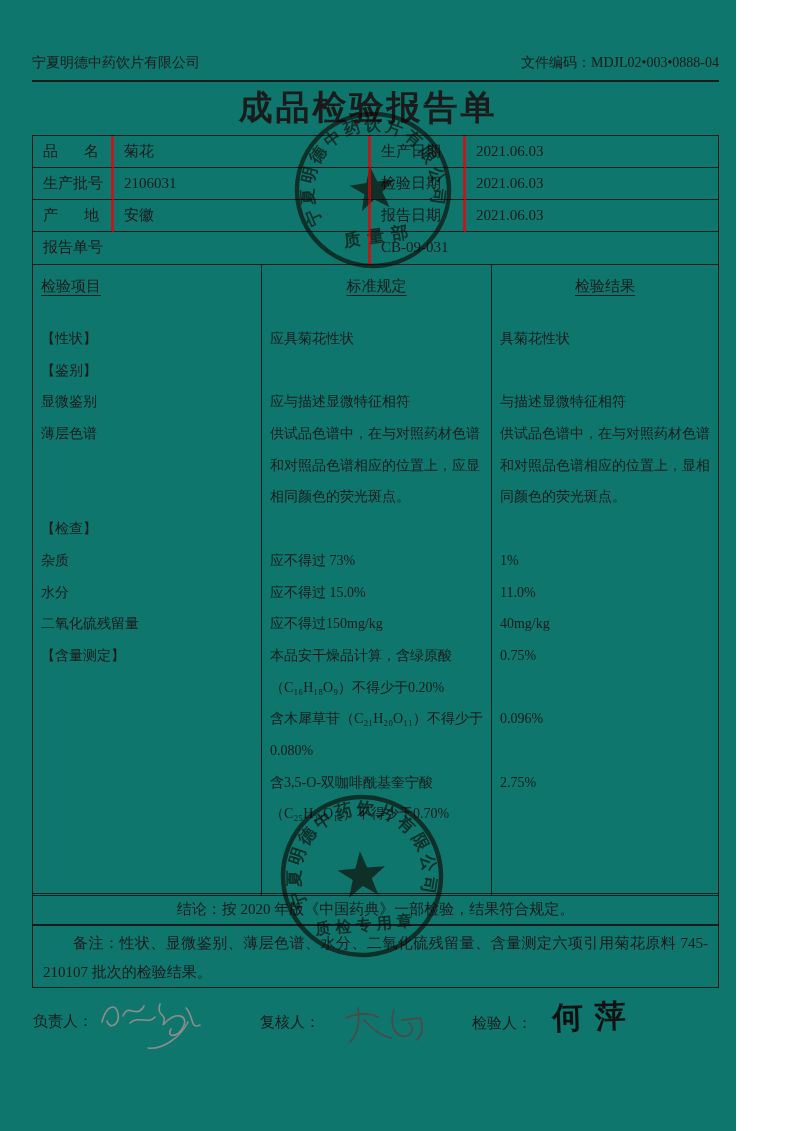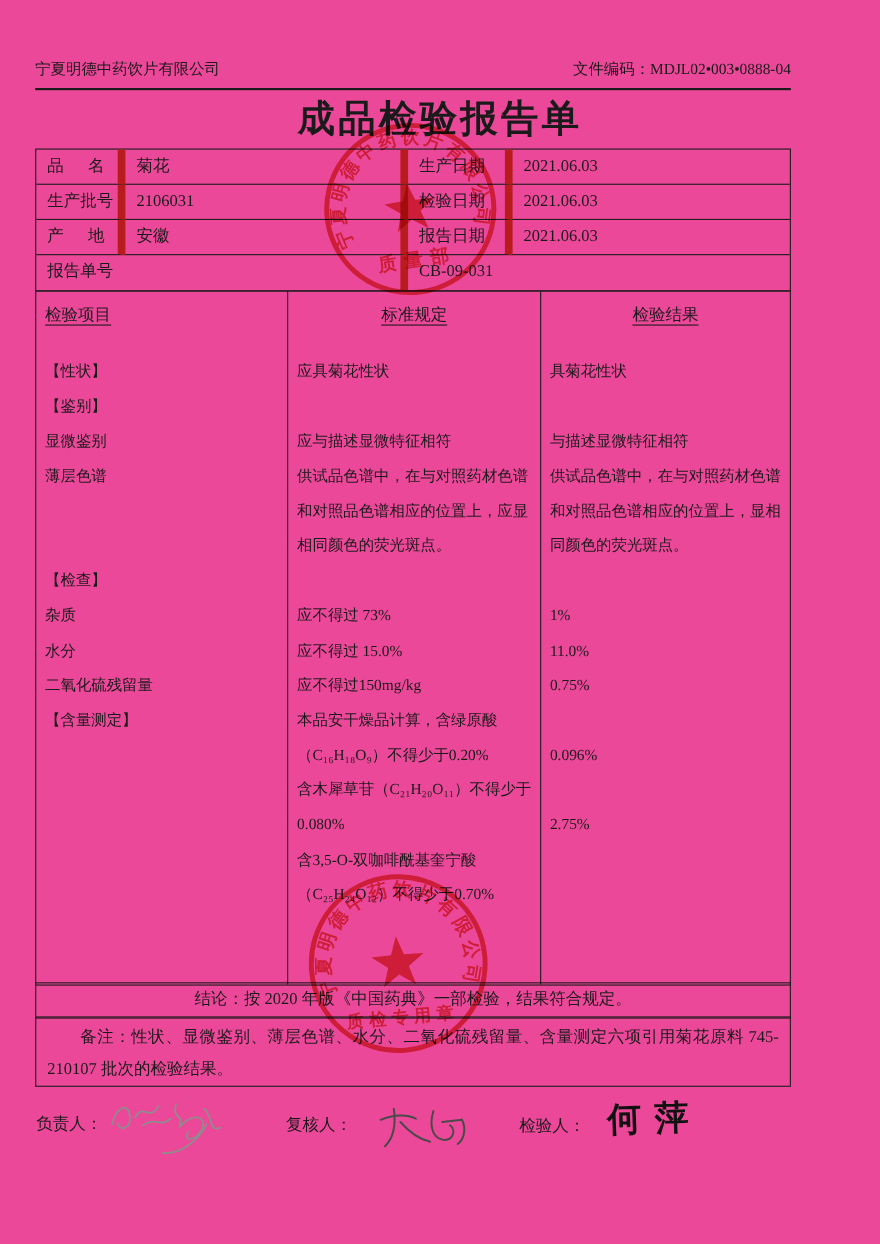--- a/index.html
+++ b/index.html
@@ -1,35 +1,35 @@
 <!DOCTYPE html>
 <html><head>
 <meta charset="utf-8">
 <style>
   html,body{margin:0;padding:0;}
   body{background:#ffffff;}
   .page{
     position:relative;
-    width:800px;height:1131px;
-    background:#ec4899;
+    width:736px;height:1131px;
+    background:#0f766e;
     font-family:"Liberation Serif","DejaVu Serif",serif;
     color:#1a1a1a;
     overflow:hidden;
   }
   
   .hdr{position:absolute;top:54px;left:32px;width:687px;display:flex;justify-content:space-between;font-size:14px;}
   .rule{position:absolute;top:80px;left:32px;width:687px;height:2px;background:#1b1b1b;}
   .title{position:absolute;top:85px;left:0;right:0;text-align:center;font-size:34px;font-weight:bold;letter-spacing:3px;}
   
   .info-table{
     position:absolute;top:135px;left:32px;width:685px;
     display:grid;grid-template-columns:81px 257px 95px 252px;grid-auto-rows:32px;
     border:1px solid #1b1b1b;font-size:15px;
   }
-  .ic{border-right:7px solid #b91c1c;border-bottom:1px solid #1b1b1b;line-height:31px;padding-left:10px;overflow:hidden;white-space:nowrap;}
+  .ic{border-right:3px solid #b91c1c;border-bottom:1px solid #1b1b1b;line-height:31px;padding-left:10px;overflow:hidden;white-space:nowrap;}
   .ic.no-r{border-right:none;}
   .ic.no-b{border-bottom:none;}
   .ic.spread{padding-right:12px;text-align:justify;text-align-last:justify;}
   .ic.span2a{grid-column:1/3;}
   .ic.span2b{grid-column:3/5;border-right:none;}
   
   .main-table{
     position:absolute;top:264px;left:32px;width:685px;height:630px;
     border:1px solid #1b1b1b;display:flex;font-size:14px;
   }
@@ -146,20 +146,21 @@
       <div class="col-header"><span>检验结果</span></div>
       <div class="ln">具菊花性状</div>
       <div class="ln"></div>
       <div class="ln">与描述显微特征相符</div>
       <div class="ln">供试品色谱中，在与对照药材色谱</div>
       <div class="ln">和对照品色谱相应的位置上，显相</div>
       <div class="ln">同颜色的荧光斑点。</div>
       <div class="ln"></div>
       <div class="ln">1%</div>
       <div class="ln">11.0%</div>
+      <div class="ln">40mg/kg</div>
       <div class="ln">0.75%</div>
       <div class="ln"></div>
       <div class="ln">0.096%</div>
       <div class="ln"></div>
       <div class="ln">2.75%</div>
       <div class="ln"></div>
     </div>
   </div>
 
   <div class="conclusion">结论：按 2020 年版《中国药典》一部检验，结果符合规定。</div>

